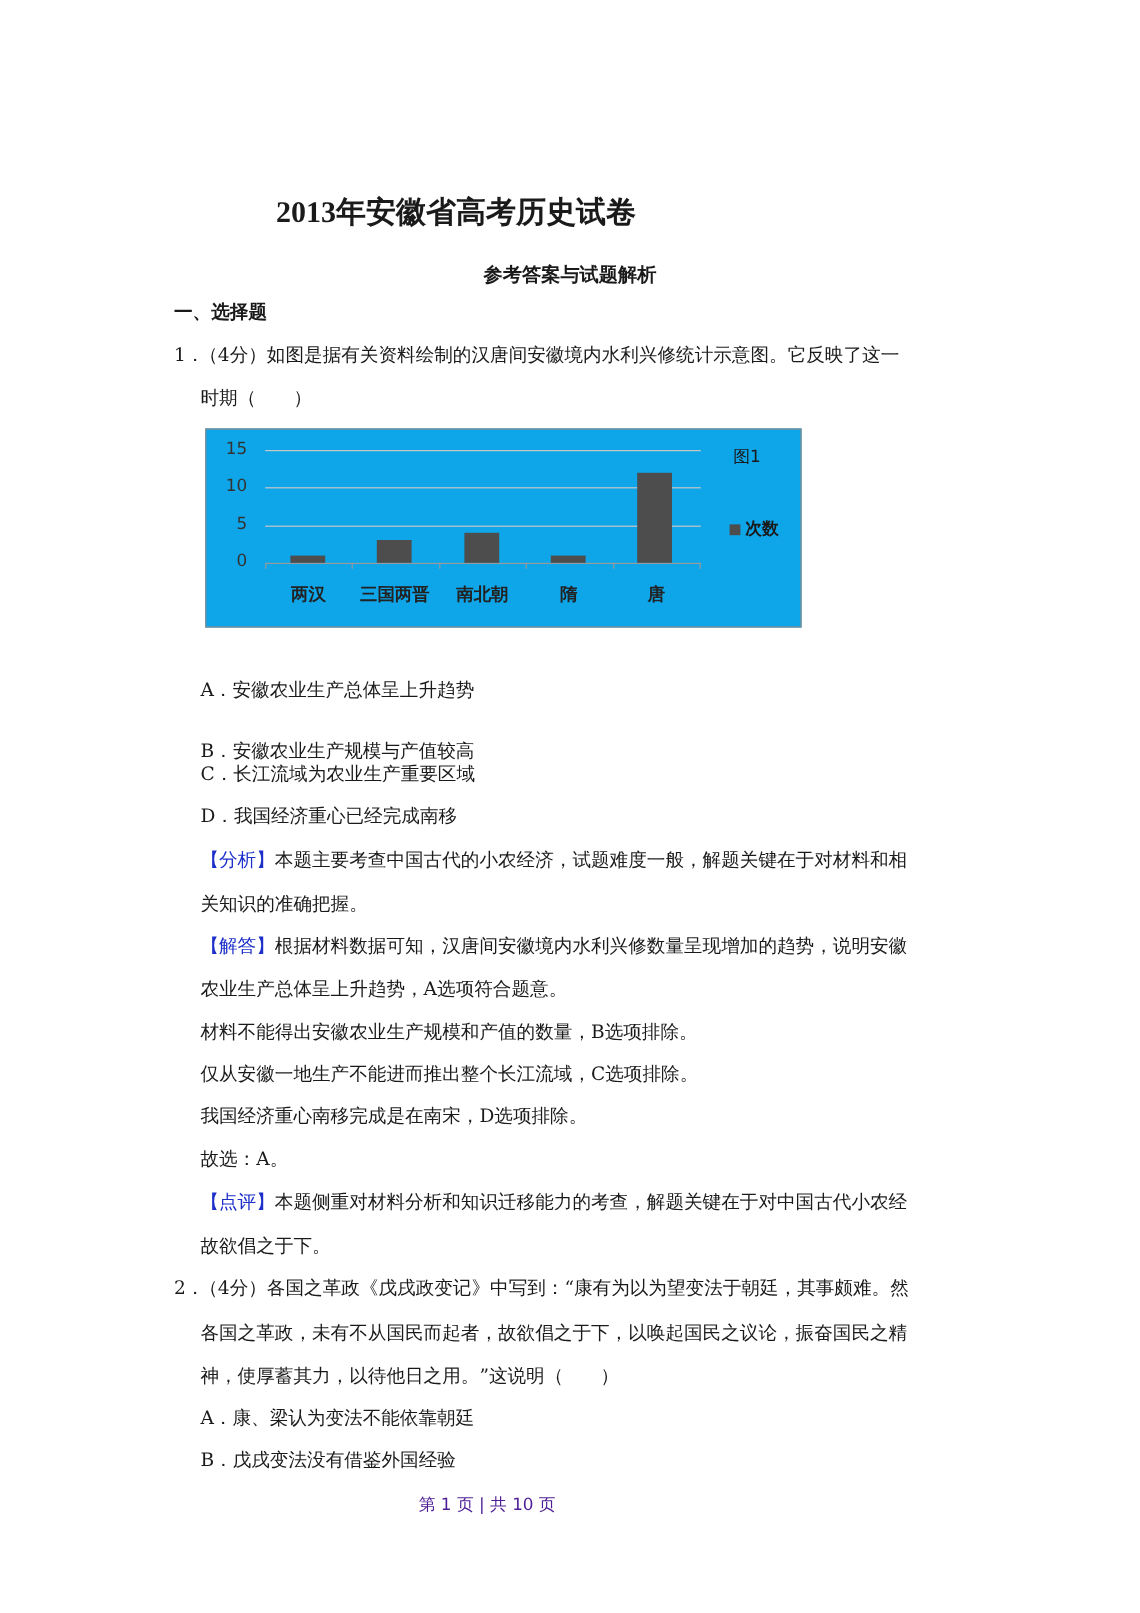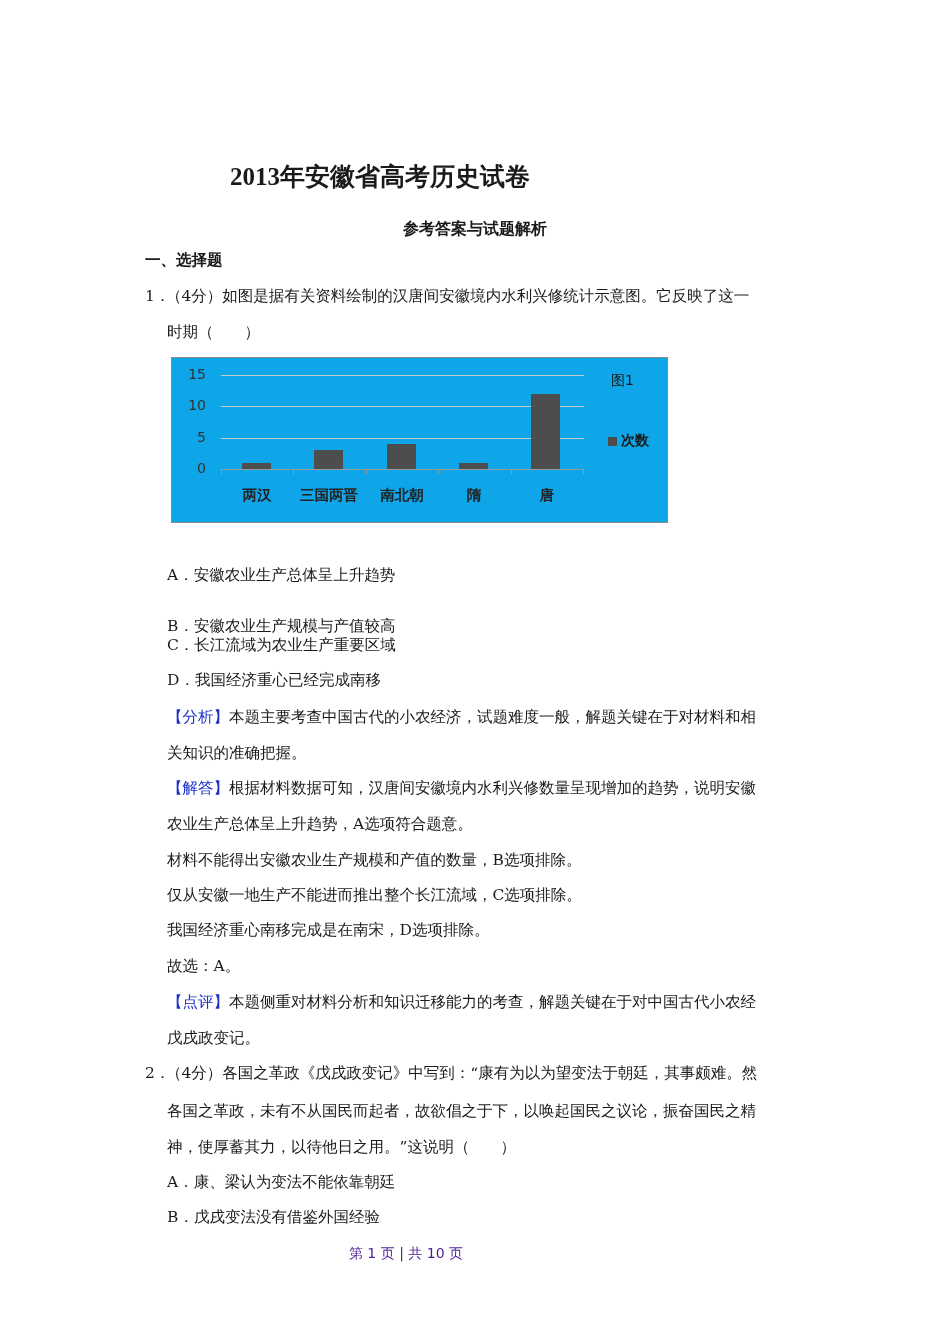--- a/index.html
+++ b/index.html
@@ -97,21 +97,21 @@
 </div>
 <div class="abs line indent" style="top:814px;">农业生产总体呈上升趋势，A选项符合题意。</div>
 <div class="abs line indent" style="top:850px;">材料不能得出安徽农业生产规模和产值的数量，B选项排除。</div>
 <div class="abs line indent" style="top:885px;">仅从安徽一地生产不能进而推出整个长江流域，C选项排除。</div>
 <div class="abs line indent" style="top:920px;">我国经济重心南移完成是在南宋，D选项排除。</div>
 <div class="abs line indent" style="top:956px;">故选：A。</div>
 
 <div class="abs line indent" style="top:992px;">
   <span class="tag">【点评】</span><span>本题侧重对材料分析和知识迁移能力的考查，解题关键在于对中国古代小农经</span>
 </div>
-<div class="abs line indent" style="top:1028px;">戊戌政变记。</div>
+<div class="abs line indent" style="top:1028px;">故欲倡之于下。</div>
 
 <div class="abs line num" style="top:1063px;">2．</div>
 <div class="abs line" style="left:166px; top:1063px;">（4分）各国之革政《戊戌政变记》中写到：“康有为以为望变法于朝廷，其事颇难。然</div>
 <div class="abs line indent" style="top:1101px;">各国之革政，未有不从国民而起者，故欲倡之于下，以唤起国民之议论，振奋国民之精</div>
 <div class="abs line indent" style="top:1137px;">神，使厚蓄其力，以待他日之用。”这说明（　　）</div>
 <div class="abs line indent" style="top:1172px;">A．康、梁认为变法不能依靠朝廷</div>
 <div class="abs line indent" style="top:1207px;">B．戊戌变法没有借鉴外国经验</div>
 
 <div class="abs footer">第 1 页 | 共 10 页</div>
 

